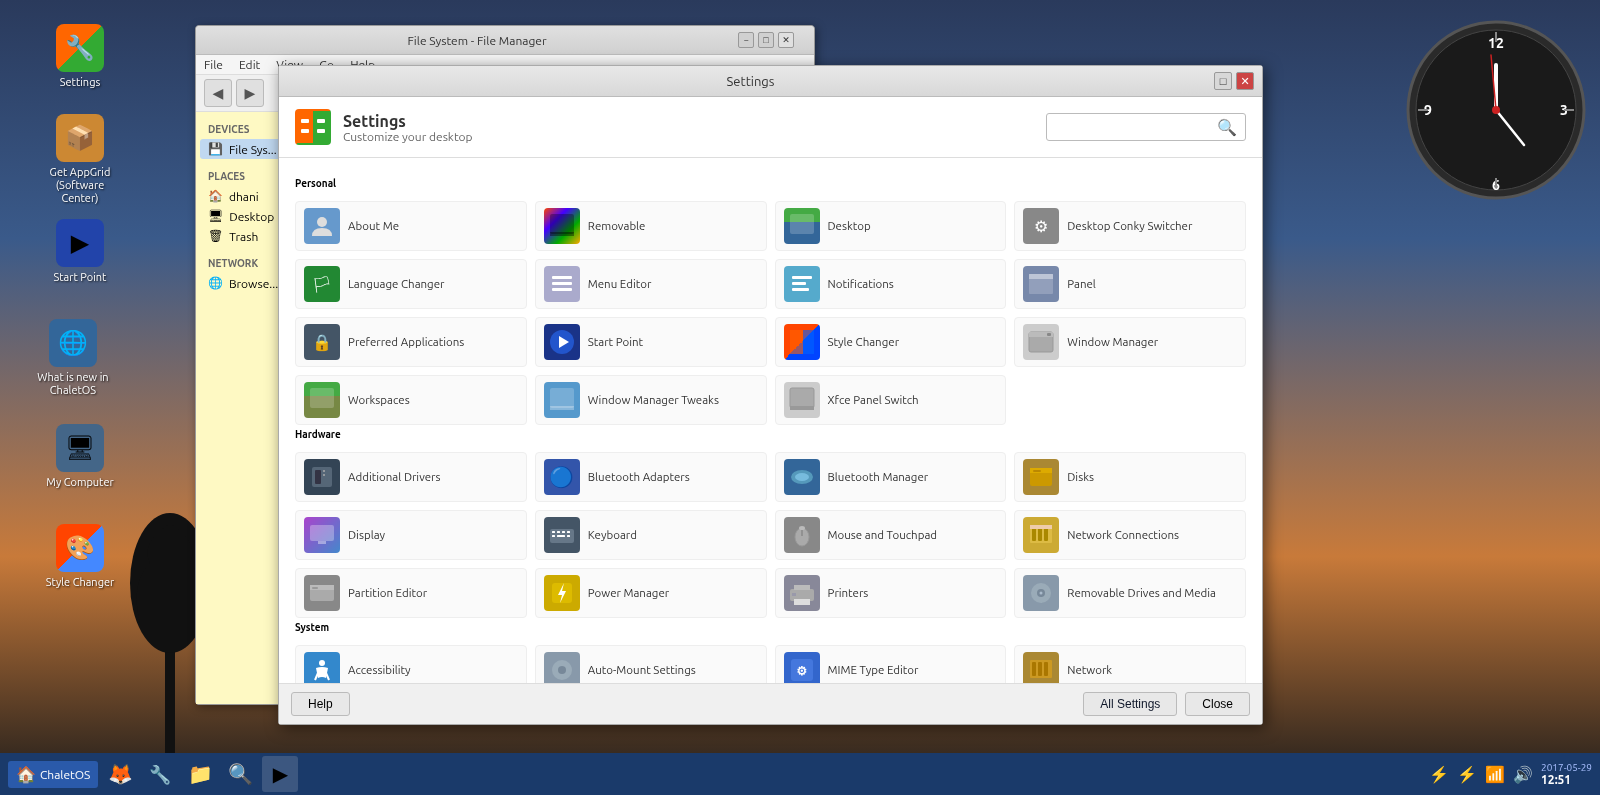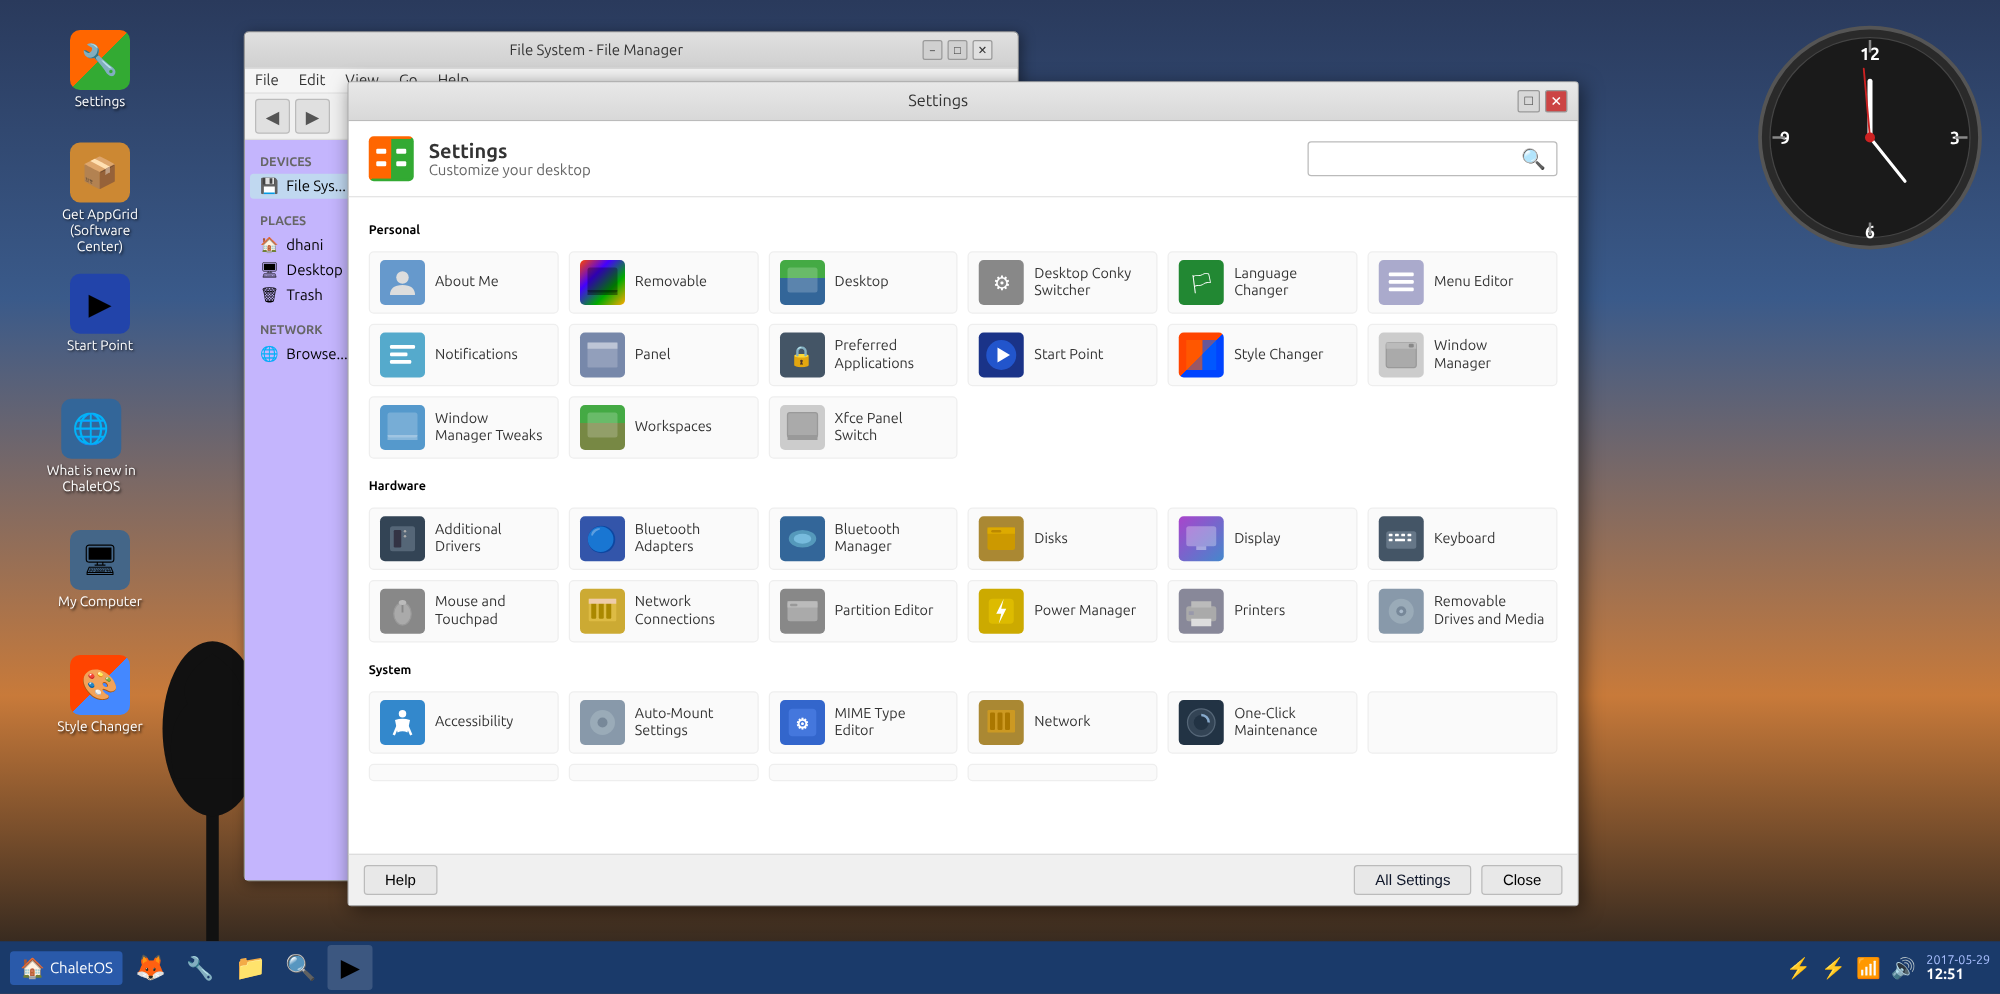--- a/index.html
+++ b/index.html
@@ -111,21 +111,21 @@
       font-size: 14px;
       color: #555;
     }
     .fm-body {
       display: flex;
       flex: 1;
       overflow: hidden;
     }
     .fm-sidebar {
       width: 150px;
-      background: #c4b5fd;
+      background: #fef9c3;
       border-right: 1px solid #0f172a;
       padding: 8px 4px;
       overflow-y: auto;
     }
     .fm-sidebar-section {
       font-size: 10px;
       font-weight: bold;
       color: #666;
       padding: 4px 8px;
       text-transform: uppercase;
@@ -226,23 +226,23 @@
     }
     .settings-section-title {
       font-size: 10px;
       font-weight: bold;
       color: #000000;
       margin-bottom: 12px;
       margin-top: 4px;
     }
     .settings-grid {
       display: grid;
-      grid-template-columns: repeat(6, 1fr);
+      grid-template-columns: repeat(4, 1fr);
       gap: 8px;
-      margin-bottom: 16px;
+      margin-bottom: 4px;
     }
     .settings-item {
       display: flex;
       align-items: center;
       gap: 8px;
       padding: 6px 8px;
       cursor: pointer;
       border-radius: 4px;
       background: #fafafa;
       border: 1px solid #eee;
@@ -568,35 +568,35 @@
         <div class="settings-item-icon" style="background:#cccccc;">
           <svg width="28" height="28" viewBox="0 0 28 28">
               <rect x="2" y="4" width="24" height="20" rx="2" fill="#aaa" stroke="#999" stroke-width="1"></rect>
               <rect x="2" y="4" width="24" height="5" fill="#bbb"></rect>
               <rect x="20" y="5" width="4" height="3" fill="#888" rx="1"></rect>
             </svg>
         </div>
         <span class="settings-item-label">Window Manager</span>
       </div>
       <div class="settings-item">
+        <div class="settings-item-icon" style="background:linear-gradient(180deg,#44aa44 40%,#778844 40%);">
+          <svg width="28" height="28" viewBox="0 0 28 28">
+              <rect x="2" y="2" width="24" height="20" rx="2" fill="rgba(255,255,255,0.2)"></rect>
+            </svg>
+        </div>
+        <span class="settings-item-label">Workspaces</span>
+      </div>
+      <div class="settings-item">
         <div class="settings-item-icon" style="background:#5599cc;">
           <svg width="28" height="28" viewBox="0 0 28 28">
               <rect x="2" y="2" width="24" height="20" rx="2" fill="rgba(255,255,255,0.2)"></rect>
               <rect x="2" y="20" width="24" height="4" fill="rgba(255,255,255,0.3)"></rect>
             </svg>
         </div>
         <span class="settings-item-label">Window Manager Tweaks</span>
-      </div>
-      <div class="settings-item">
-        <div class="settings-item-icon" style="background:linear-gradient(180deg,#44aa44 40%,#778844 40%);">
-          <svg width="28" height="28" viewBox="0 0 28 28">
-              <rect x="2" y="2" width="24" height="20" rx="2" fill="rgba(255,255,255,0.2)"></rect>
-            </svg>
-        </div>
-        <span class="settings-item-label">Workspaces</span>
       </div>
       <div class="settings-item">
         <div class="settings-item-icon" style="background:#cccccc;">
           <svg width="28" height="28" viewBox="0 0 28 28">
               <rect x="2" y="2" width="24" height="20" rx="2" fill="#aaa" stroke="#999"></rect>
               <rect x="2" y="20" width="24" height="4" fill="#999"></rect>
             </svg>
         </div>
         <span class="settings-item-label">Xfce Panel Switch</span>
       </div>

